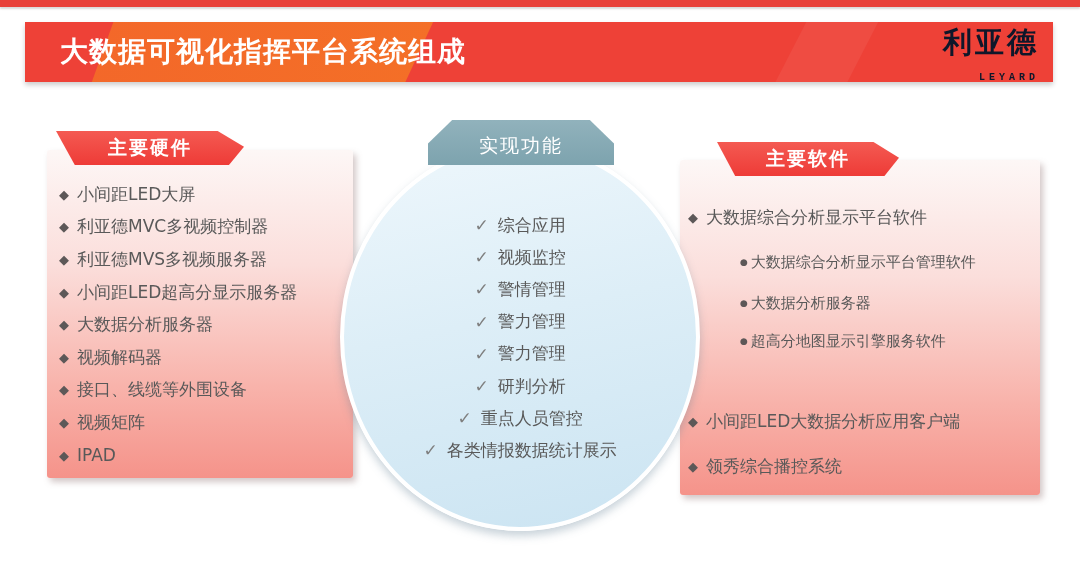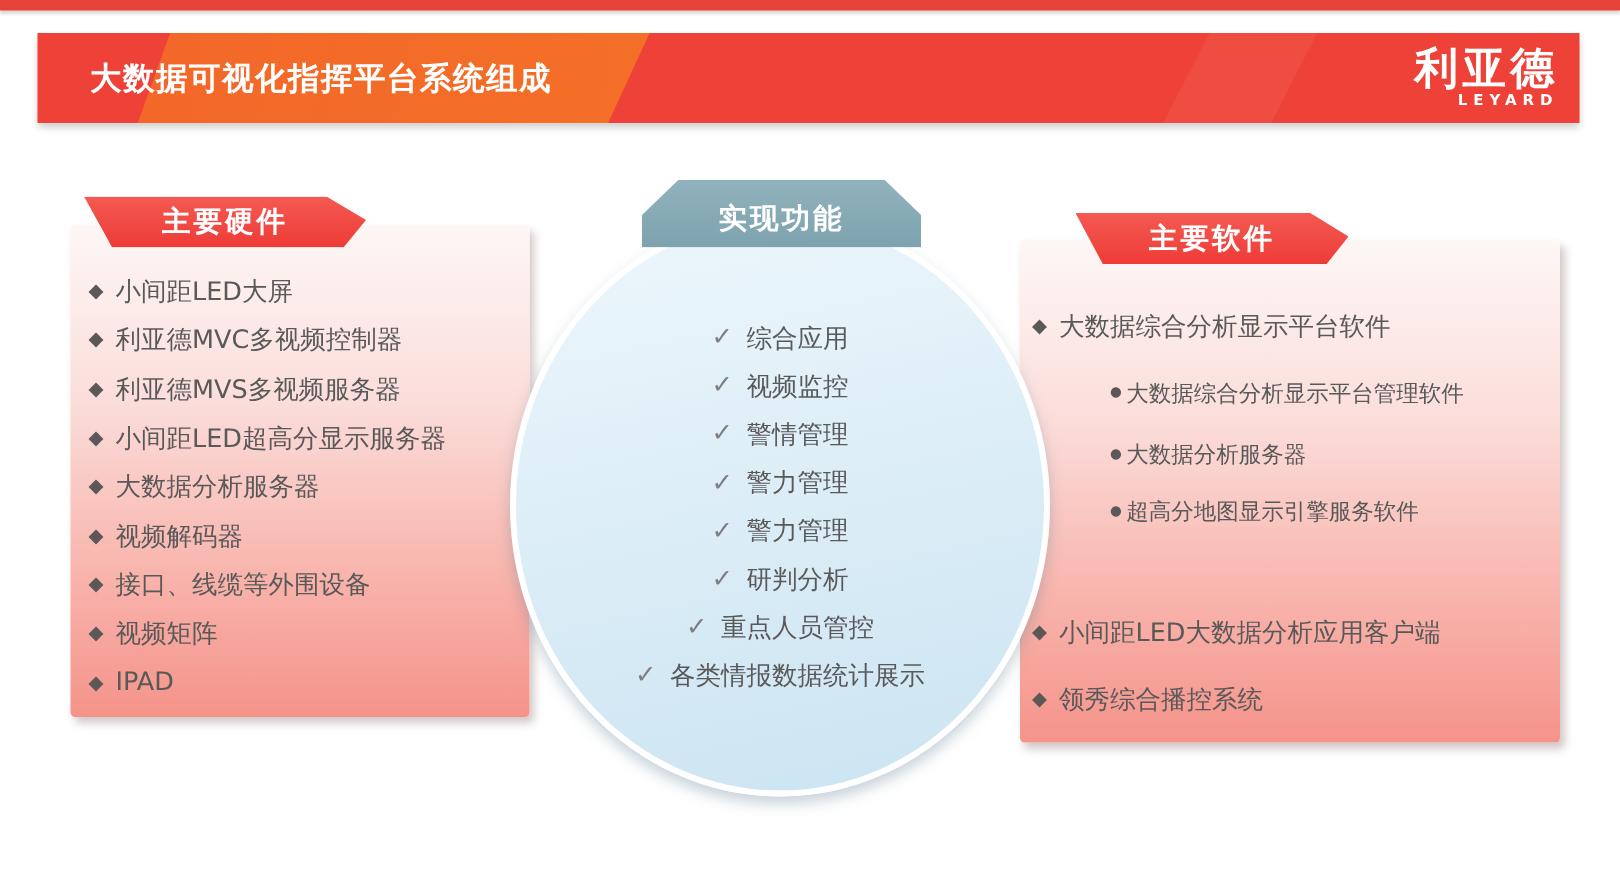--- a/index.html
+++ b/index.html
@@ -11,24 +11,24 @@
               box-shadow:0 2px 2px rgba(0,0,0,0.15);}
   .header-bar{position:absolute;left:25px;top:22px;width:1028px;height:60px;background:#ee4137;
               box-shadow:0 3px 5px rgba(0,0,0,0.20);}
   .bar-accent{position:absolute;left:0;top:0;width:100%;height:100%;
               background:linear-gradient(100deg,#f3662a,#f57d22);
               clip-path:polygon(8.6% 0,39.7% 0,37% 100%,6.5% 100%);}
   .bar-accent2{position:absolute;left:0;top:0;width:100%;height:100%;
               background:rgba(255,255,255,0.06);
               clip-path:polygon(76% 0,83% 0,80% 100%,73% 100%);}
   .header-title{position:absolute;left:35px;top:50%;transform:translateY(-50%);
-              color:#ffffff;font-size:21px;font-weight:bold;letter-spacing:1px;white-space:nowrap;}
-  .logo{position:absolute;right:14px;top:7px;text-align:right;color:#ffffff;}
+              color:#ffffff;font-size:28px;font-weight:bold;letter-spacing:1px;white-space:nowrap;}
+  .logo{position:absolute;right:14px;top:7px;text-align:right;color:#0f172a;font-family:Liberation Mono, monospace;}
   .logo-cn{font-size:29px;font-weight:bold;letter-spacing:3px;line-height:32px;}
-  .logo-en{font-size:10px;font-weight:bold;letter-spacing:4px;line-height:11px;margin-top:1px;}
+  .logo-en{font-size:10px;font-weight:bold;letter-spacing:4px;line-height:11px;margin-top:11px;}
 
   
   .panel{position:absolute;border-radius:3px;z-index:1;
          background:linear-gradient(180deg,#fdf7f6 0%,#fbdedb 35%,#f8b3ab 72%,#f5938a 100%);
          box-shadow:3px 4px 6px rgba(130,95,95,0.35);}
   .panel-hw{left:47px;top:150px;width:306px;height:328px;}
   .panel-sw{left:680px;top:160px;width:360px;height:335px;}
 
   
   .ribbon{position:absolute;z-index:4;display:flex;align-items:center;justify-content:center;
@@ -40,21 +40,21 @@
 
   
   .circle{position:absolute;left:340px;top:143px;width:360px;height:388px;border-radius:50%;
           box-sizing:border-box;border:4px solid #ffffff;z-index:2;
           background:linear-gradient(168deg,#eef7fc 0%,#ddeef7 45%,#cbe4f2 100%);
           box-shadow:0 5px 9px rgba(100,130,150,0.35);}
   .func-label{position:absolute;left:428px;top:120px;width:186px;height:45px;z-index:5;
           display:flex;align-items:center;justify-content:center;padding-top:6px;box-sizing:border-box;
           background:linear-gradient(180deg,#91b2bc,#7da3ae);
           clip-path:polygon(13% 0,87% 0,100% 52%,100% 100%,0 100%,0 52%);
-          color:#ffffff;font-size:19px;font-weight:bold;letter-spacing:2px;}
+          color:#ffffff;font-size:19px;font-weight:normal;letter-spacing:2px;}
 
   
   .hw-list{position:absolute;left:47px;top:150px;width:306px;padding:28px 0 0 12px;
            box-sizing:border-box;z-index:3;}
   .hw-row{display:flex;align-items:center;height:32.6px;font-size:17px;color:#595959;white-space:nowrap;}
   .hw-row .bullet{font-size:13px;margin:0 8px 0 0;color:#5d5858;}
 
   .func-list{position:absolute;left:344px;top:209px;width:352px;z-index:3;
              display:flex;flex-direction:column;align-items:center;}
   .func-row{display:flex;align-items:center;height:32.2px;font-size:17px;color:#595959;white-space:nowrap;}

